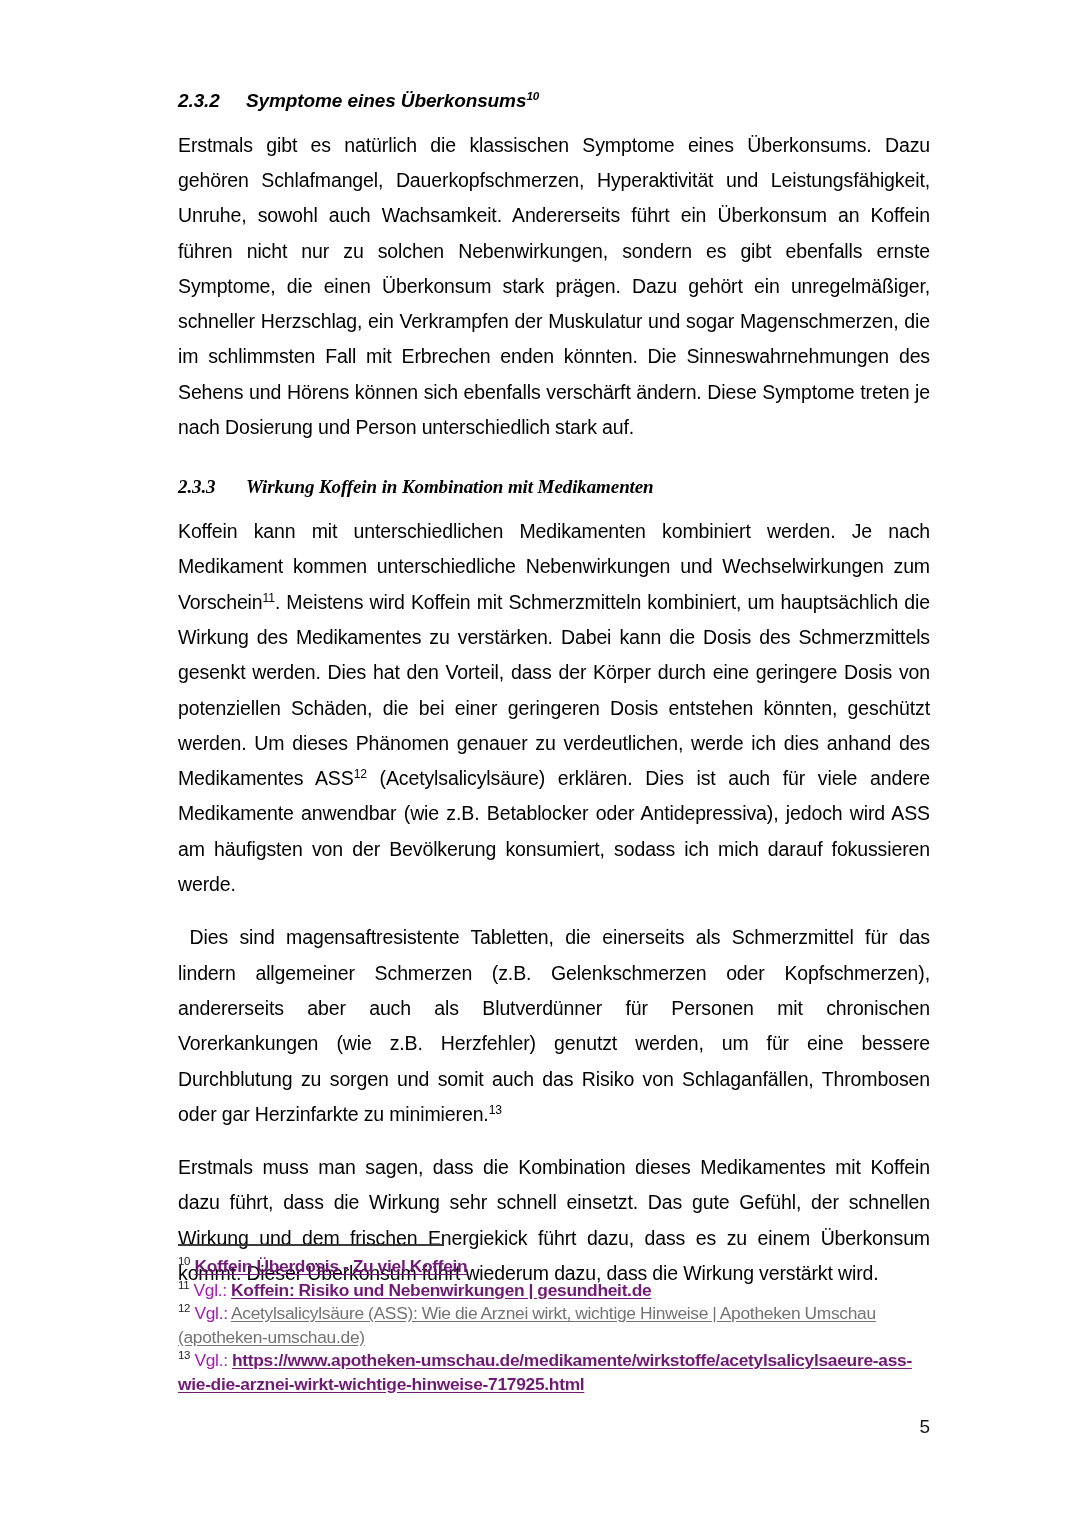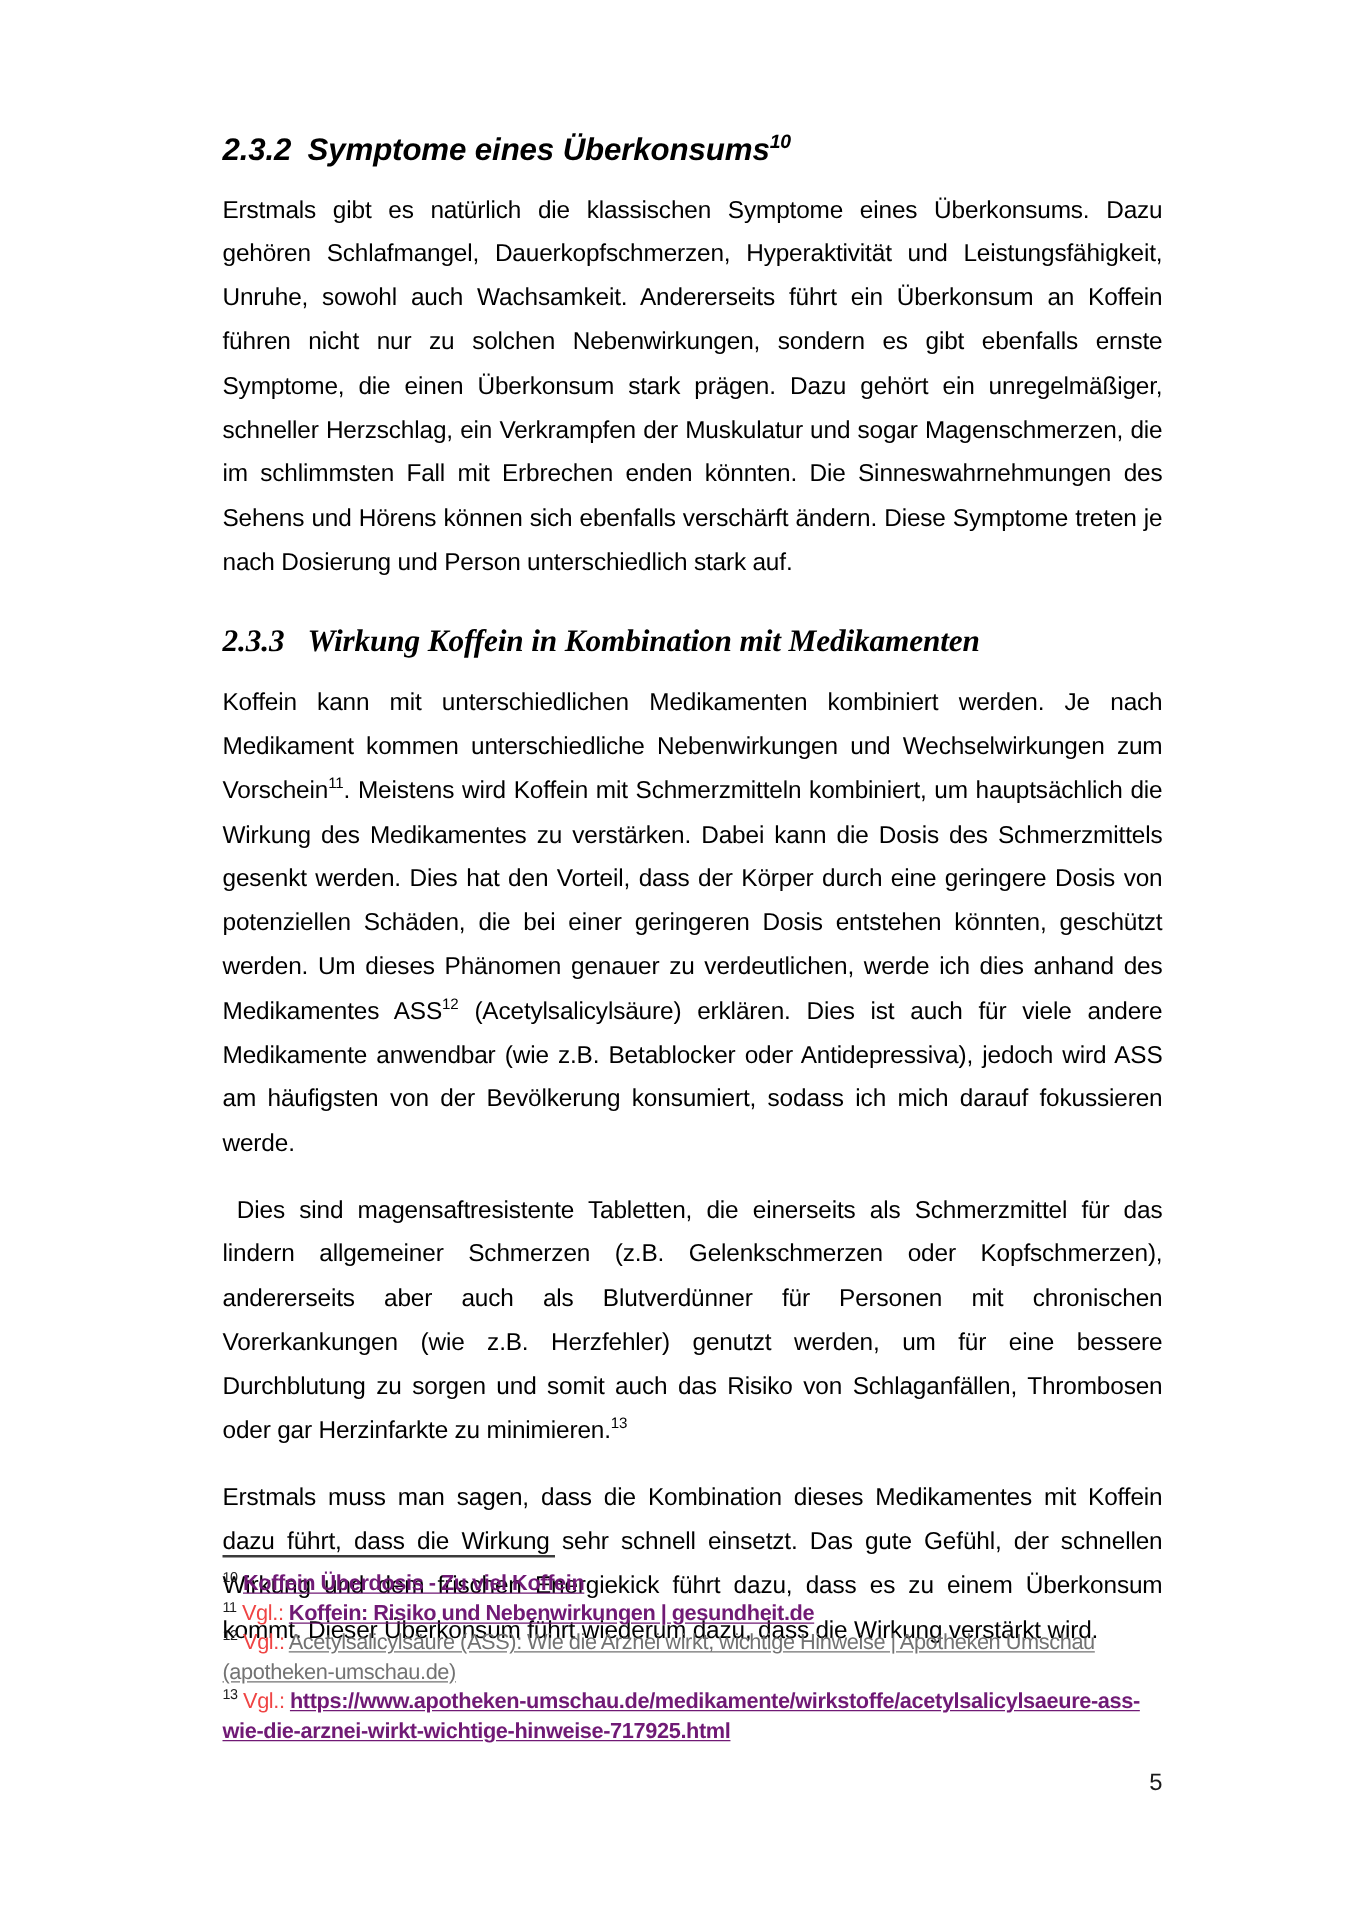--- a/index.html
+++ b/index.html
@@ -27,23 +27,23 @@
     position: absolute;
     left: 178px;
     top: 88px;
     width: 752px;
   }
 
   
   .heading {
     font-weight: bold;
     font-style: italic;
-    font-size: 25px;
+    font-size: 19px;
     line-height: 1.3;
-    margin: 16px 0 14px 0;
+    margin: 1px 0 14px 0;
     letter-spacing: -0.1px;
     white-space: nowrap;
   }
   .heading .num {
     display: inline-block;
     width: 68px;
   }
   .heading .ttl { display: inline; }
 
   .heading-2 { margin-top: 30px; font-family: Liberation Serif, serif; }
@@ -91,21 +91,21 @@
     letter-spacing: -0.3px;
     word-spacing: -0.3px;
   }
   .fn .marker {
     font-size: 0.66em;
     vertical-align: super;
     line-height: 0;
     color: #1a1a1a;
   }
   .fn .vgl {
-    color: #ef4444;
+    color: #a21caf;
   }
   .fn-link {
     text-decoration: underline;
     text-underline-offset: 2px;
   }
   .fn-link.gray { color: #701a75; font-weight: bold; }
   .fn-link.blue { color: #737373; }
 
   
   .page-number {

